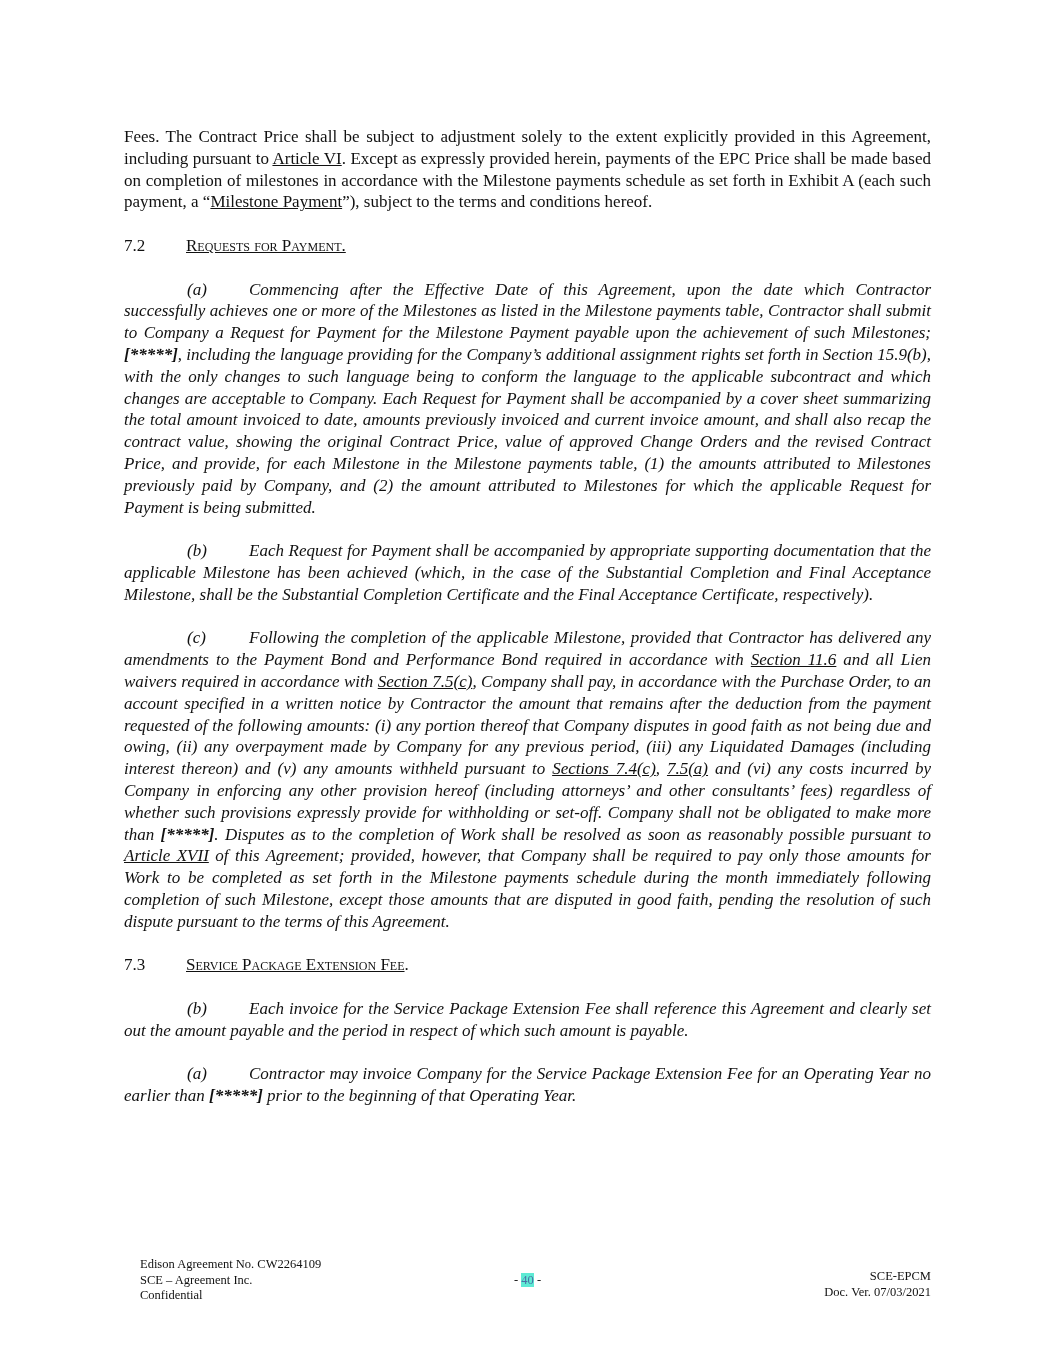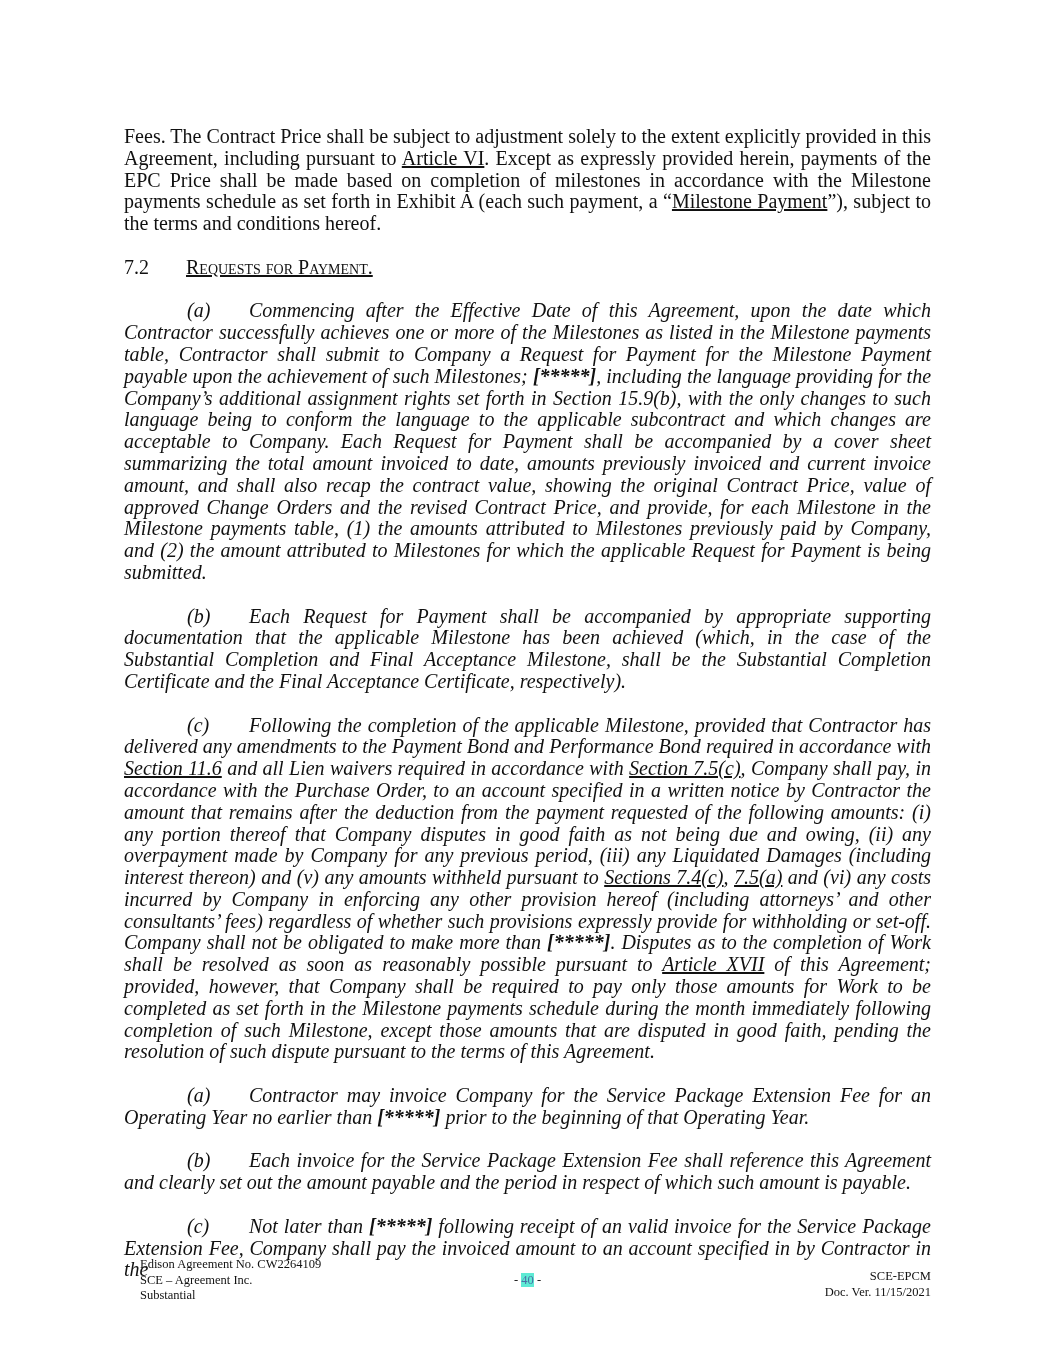--- a/index.html
+++ b/index.html
@@ -1,18 +1,18 @@
 <!DOCTYPE html>
 <html><head>
 <meta charset="utf-8">
 <style>
   html, body { margin: 0; padding: 0; background: #ffffff; }
   body { width: 1055px; height: 1365px; position: relative; overflow: hidden;
          font-family: "Liberation Serif", serif; color: #111; }
-  .page { position: absolute; left: 124px; top: 126px; width: 807px; font-size: 20px; line-height: 21.8px; }
+  .page { position: absolute; left: 124px; top: 126px; width: 807px; font-size: 17px; line-height: 21.8px; }
   p { margin: 0; text-align: justify; }
   .para { margin-bottom: 21.8px; }
   .indent { text-indent: 63px; font-style: italic; }
   .label { display: inline-block; width: 62px; text-indent: 0; }
   .heading { margin-bottom: 21.8px; }
   .heading .num { display: inline-block; width: 62px; }
   .heading .title { text-decoration: underline; font-variant: small-caps; }
   u { text-decoration: underline; }
   b { font-weight: bold; }
   .footer { position: absolute; left: 124px; top: 1257px; width: 807px; font-size: 12.5px; line-height: 15.5px; }
@@ -29,32 +29,32 @@
   <p class="para"><span>Fees.  The Contract Price shall be subject to adjustment solely to the extent explicitly provided in this Agreement, including pursuant to </span><u>Article VI</u><span>.  Except as expressly provided herein, payments of the EPC Price shall be made based on completion of milestones in accordance with the Milestone payments schedule as set forth in Exhibit A (each such payment, a “</span><u>Milestone Payment</u><span>”), subject to the terms and conditions hereof.</span></p>
 
   <p class="heading"><span class="num">7.2</span><span class="title">Requests for Payment.</span></p>
 
   <p class="para indent"><span class="label">(a)</span><span>Commencing after the Effective Date of this Agreement, upon the date which Contractor successfully achieves one or more of the Milestones as listed in the Milestone payments table, Contractor shall submit to Company a Request for Payment for the Milestone Payment payable upon the achievement of such Milestones; </span><b>[*****]</b><span>, including the language providing for the Company’s additional assignment rights set forth in Section 15.9(b), with the only changes to such language being to conform the language to the applicable subcontract and which changes are acceptable to Company.  Each Request for Payment shall be accompanied by a cover sheet summarizing the total amount invoiced to date, amounts previously invoiced and current invoice amount, and shall also recap the contract value, showing the original Contract Price, value of approved Change Orders and the revised Contract Price, and provide, for each Milestone in the Milestone payments table, (1) the amounts attributed to Milestones previously paid by Company, and (2) the amount attributed to Milestones for which the applicable Request for Payment is being submitted.</span></p>
 
   <p class="para indent"><span class="label">(b)</span><span>Each Request for Payment shall be accompanied by appropriate supporting documentation that the applicable Milestone has been achieved (which, in the case of the Substantial Completion and Final Acceptance Milestone, shall be the Substantial Completion Certificate and the Final Acceptance Certificate, respectively).</span></p>
 
   <p class="para indent"><span class="label">(c)</span><span>Following the completion of the applicable Milestone, provided that Contractor has delivered any amendments to the Payment Bond and Performance Bond required in accordance with </span><u>Section 11.6</u><span> and all Lien waivers required in accordance with </span><u>Section 7.5(c)</u><span>, Company shall pay, in accordance with the Purchase Order, to an account specified in a written notice by Contractor the amount that remains after the deduction from the payment requested of the following amounts: (i) any portion thereof that Company disputes in good faith as not being due and owing, (ii) any overpayment made by Company for any previous period, (iii) any Liquidated Damages (including interest thereon) and (v) any amounts withheld pursuant to </span><u>Sections 7.4(c)</u><span>, </span><u>7.5(a)</u><span> and (vi) any costs incurred by Company in enforcing any other provision hereof (including attorneys’ and other consultants’ fees) regardless of whether such provisions expressly provide for withholding or set-off.  Company shall not be obligated to make more than </span><b>[*****]</b><span>.  Disputes as to the completion of Work shall be resolved as soon as reasonably possible pursuant to </span><u>Article XVII</u><span> of this Agreement; provided, however, that Company shall be required to pay only those amounts for Work to be completed as set forth in the Milestone payments schedule during the month immediately following completion of such Milestone, except those amounts that are disputed in good faith, pending the resolution of such dispute pursuant to the terms of this Agreement.</span></p>
 
+  <p class="heading"><span class="num">7.3</span><span class="title">Service Package Extension Fee</span><span>.</span></p>
+
+  <p class="para indent"><span class="label">(b)</span><span>Each invoice for the Service Package Extension Fee shall reference this Agreement and clearly set out the amount payable and the period in respect of which such amount is payable.</span></p>
 
   <p class="para indent"><span class="label">(a)</span><span>Contractor may invoice Company for the Service Package Extension Fee for an Operating Year no earlier than </span><b>[*****]</b><span> prior to the beginning of that Operating Year.</span></p>
 
-  <p class="para indent"><span class="label">(b)</span><span>Each invoice for the Service Package Extension Fee shall reference this Agreement and clearly set out the amount payable and the period in respect of which such amount is payable.</span></p>
-
-  <p class="indent"><span class="label">(c)</span><span>Not later than </span><b>[*****]</b><span> following receipt of an valid invoice for the Service Package Extension Fee, Company shall pay the invoiced amount to an account specified in by Contractor in the</span></p>
 </div>
 
 <div class="footer">
   <div class="left">
     <div>Edison Agreement No. CW2264109</div>
     <div>SCE – Agreement Inc.</div>
-    <div>Substantial</div>
+    <div>Confidential</div>
   </div>
   <div class="center"><span>- </span><span class="pnum">40</span><span> -</span></div>
   <div class="right">
     <div>SCE-EPCM</div>
-    <div>Doc. Ver. 11/15/2021</div>
+    <div>Doc. Ver. 07/03/2021</div>
   </div>
 </div>
 
 </body></html>

